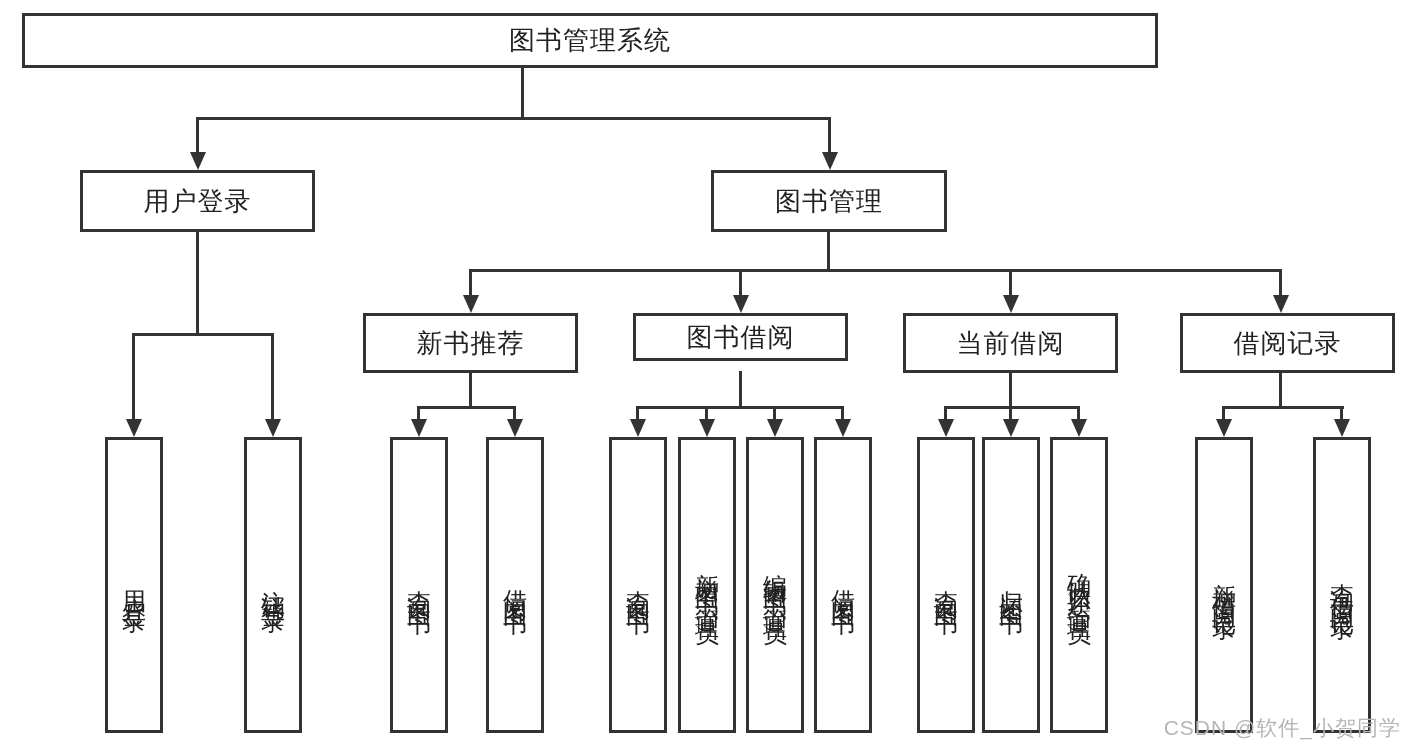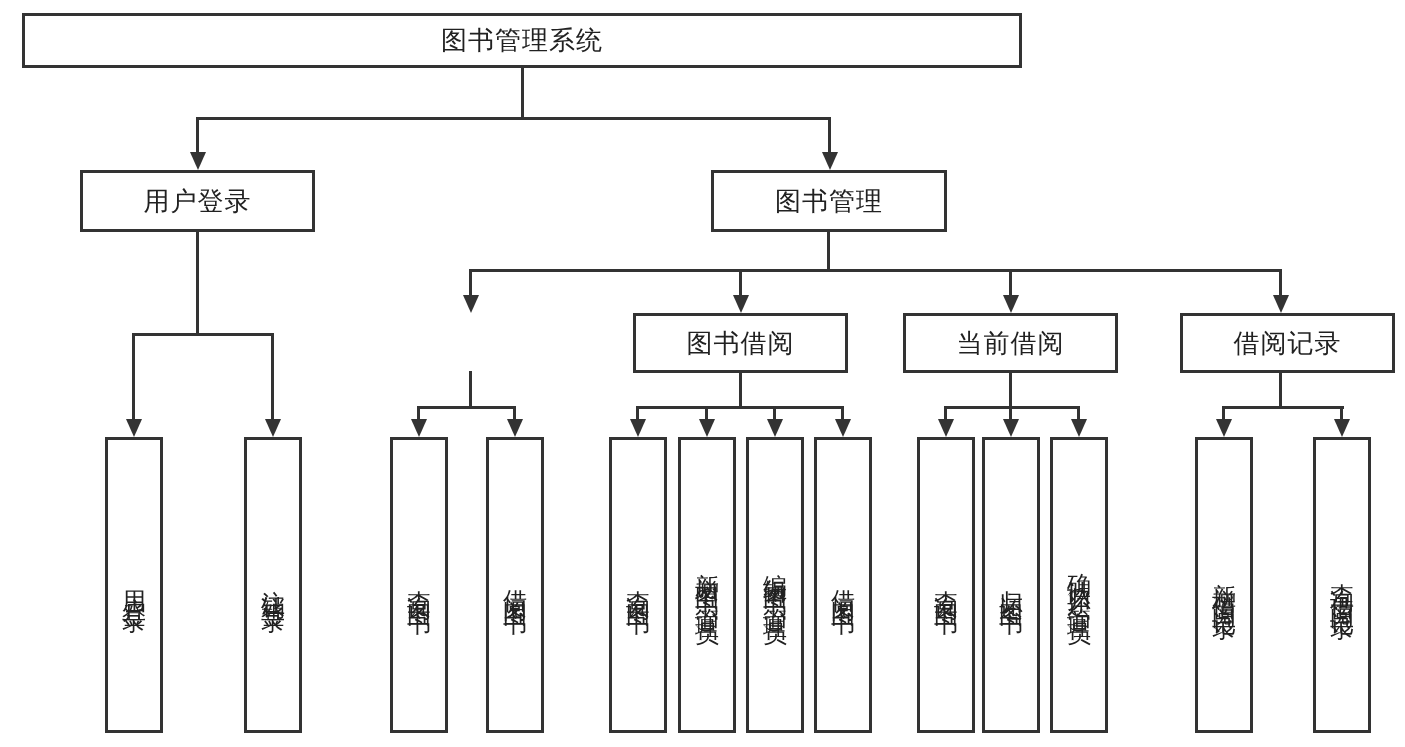--- a/index.html
+++ b/index.html
@@ -58,21 +58,21 @@
     color:var(--wm);
     z-index:10;
     white-space:nowrap;
   }
 </style>
 </head>
 <body>
 
 <div class="canvas">
 
-  <div class="box hbox" style="left:22px;top:13px;width:1000px;height:55px;">
+  <div class="box hbox" style="left:22px;top:13px;width:1136px;height:55px;">
     <span>图书管理系统</span>
   </div>
 
   <div class="vline" style="left:521px;top:66px;height:52px;"></div>
   <div class="hline" style="left:196px;top:117px;width:635px;"></div>
   <div class="arrow" style="left:196px;top:117px;height:35px;"></div>
   <div class="arrow" style="left:828px;top:117px;height:35px;"></div>
 
   <div class="box hbox" style="left:80px;top:170px;width:235px;height:62px;">
     <span>用户登录</span>
@@ -86,21 +86,24 @@
   <div class="arrow" style="left:132px;top:333px;height:86px;"></div>
   <div class="arrow" style="left:271px;top:333px;height:86px;"></div>
 
   <div class="vline" style="left:827px;top:230px;height:42px;"></div>
   <div class="hline" style="left:469px;top:269px;width:813px;"></div>
   <div class="arrow" style="left:469px;top:269px;height:26px;"></div>
   <div class="arrow" style="left:739px;top:269px;height:26px;"></div>
   <div class="arrow" style="left:1009px;top:269px;height:26px;"></div>
   <div class="arrow" style="left:1279px;top:269px;height:26px;"></div>
 
-  <div class="box hbox" style="left:633px;top:313px;width:215px;height:60px;">
+  <div class="box hbox" style="left:363px;top:313px;width:215px;height:60px;">
+    <span>新书推荐</span>
+  </div>
+  <div class="box hbox" style="left:633px;top:313px;width:215px;height:48px;">
     <span>图书借阅</span>
   </div>
   <div class="box hbox" style="left:903px;top:313px;width:215px;height:60px;">
     <span>当前借阅</span>
   </div>
   <div class="box hbox" style="left:1173px;top:313px;width:215px;height:60px;margin-left:7px;">
     <span>借阅记录</span>
   </div>
 
   <div class="vline" style="left:469px;top:371px;height:38px;"></div>
@@ -163,14 +166,15 @@
     <span class="vtext">确认归还（管理员）</span>
   </div>
 
   <div class="box leaf" style="left:1195px;">
     <span class="vtext">新增借阅记录</span>
   </div>
   <div class="box leaf" style="left:1313px;">
     <span class="vtext">查询借阅记录</span>
   </div>
 
+  <div class="watermark">CSDN @软件_小贺同学</div>
 
 </div>
 
 </body></html>

